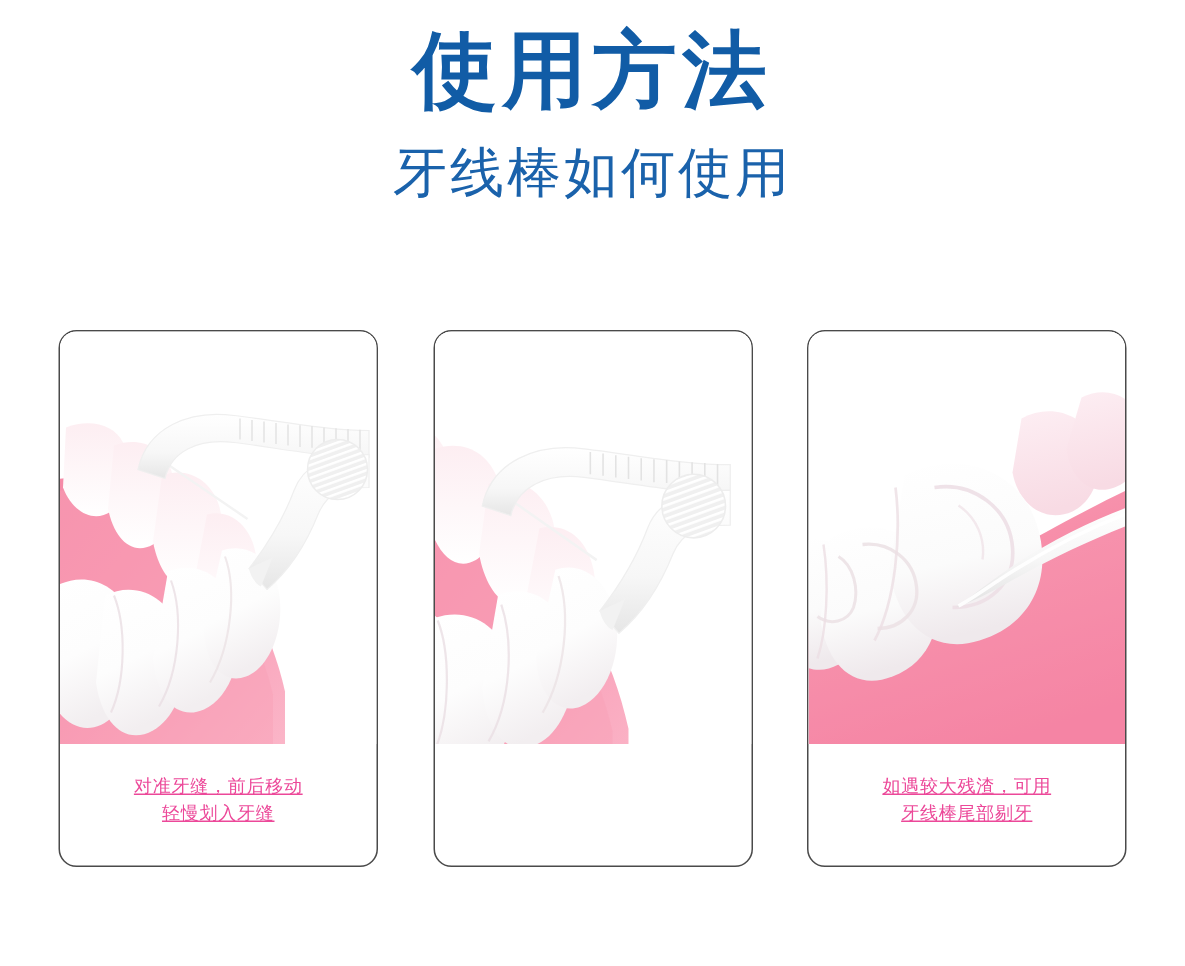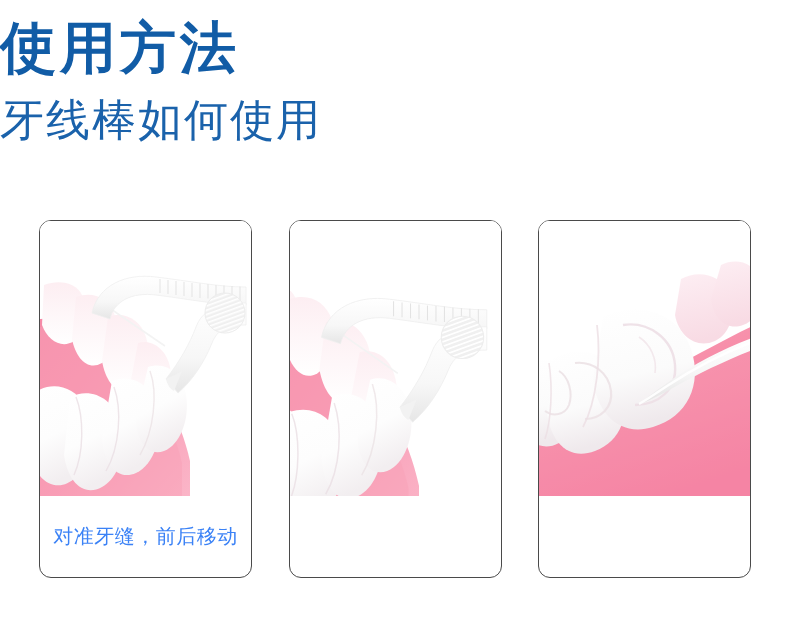--- a/index.html
+++ b/index.html
@@ -14,33 +14,33 @@
     overflow: hidden;
     position: relative;
   }
   .page {
     width: 790px;
     height: 644px;
     position: relative;
     background: #ffffff;
   }
   .header {
-    text-align: left;
+    text-align: center;
     padding-top: 18px;
   }
   .title {
     font-size: 56px;
     font-weight: bold;
     color: #115ca6;
     letter-spacing: 4px;
     line-height: 1.08;
     margin: 0;
   }
   .subtitle {
-    font-size: 44px;
+    font-size: 36px;
     font-weight: normal;
     color: #1a62ab;
     letter-spacing: 2px;
     line-height: 1.1;
     margin: 18px 0 0 0;
   }
   .cards {
     position: absolute;
     top: 220px;
     left: 39px;
@@ -66,24 +66,25 @@
     height: 275px;
     overflow: hidden;
     background: #ffffff;
   }
   .caption {
     position: absolute;
     left: 0;
     right: 0;
     bottom: 26px;
     text-align: center;
-    color: #3b82f6;
-    font-size: 20px;
+    color: #ec4899;
+    font-size: 12px;
     line-height: 1.45;
     letter-spacing: 0.5px;
+    text-decoration: underline;
   }
   .caption-line { display: block; }
 
   
   .scene { position: absolute; left: 0; top: 0; width: 211px; height: 275px; }
   .scene svg { display: block; }
 </style>
 </head>
 <body>
 
@@ -173,20 +174,21 @@
                 <path d="M 126 158 C 134 154 140 152 142 150 L 134 170 C 130 168 127 163 126 158 Z" fill="#f2f2f2"></path>
 
                 <circle cx="185" cy="92" r="20" fill="url(#grip1)" stroke="#ededed" stroke-width="1"></circle>
               </g>
             </g>
           </svg>
         </div>
       </div>
       <div class="caption">
         <span class="caption-line">对准牙缝，前后移动</span>
+        <span class="caption-line">轻慢划入牙缝</span>
       </div>
     </div>
 
     <div class="card">
       <div class="card-art">
         <div class="scene">
           <svg width="211" height="275" viewBox="0 0 211 275">
             <defs>
               <linearGradient id="gum2" x1="0" y1="0" x2="1" y2="1">
                 <stop offset="0%" stop-color="#f58aa7"></stop>
@@ -314,16 +316,20 @@
 
               <path d="M 10 142 C 14 168 12 200 6 218" fill="none" stroke="#ecdfe4" stroke-width="1.6" opacity="0.8"></path>
               <path d="M 58 104 C 62 136 58 180 44 206" fill="none" stroke="#ecdfe4" stroke-width="1.8" opacity="0.8"></path>
 
               <path d="M 216 128 C 190 138 160 152 132 168 C 116 177 104 182 98 184 C 104 180 114 172 128 162 C 156 142 188 126 216 116 Z" fill="url(#pick3)"></path>
               <path d="M 216 120 C 186 131 154 148 128 165 C 116 173 106 180 100 183" fill="none" stroke="#ffffff" stroke-width="2.4" opacity="0.9"></path>
             </g>
           </svg>
         </div>
       </div>
+      <div class="caption">
+        <span class="caption-line">如遇较大残渣，可用</span>
+        <span class="caption-line">牙线棒尾部剔牙</span>
+      </div>
     </div>
 
   </div>
 </div>
 
 </body></html>

